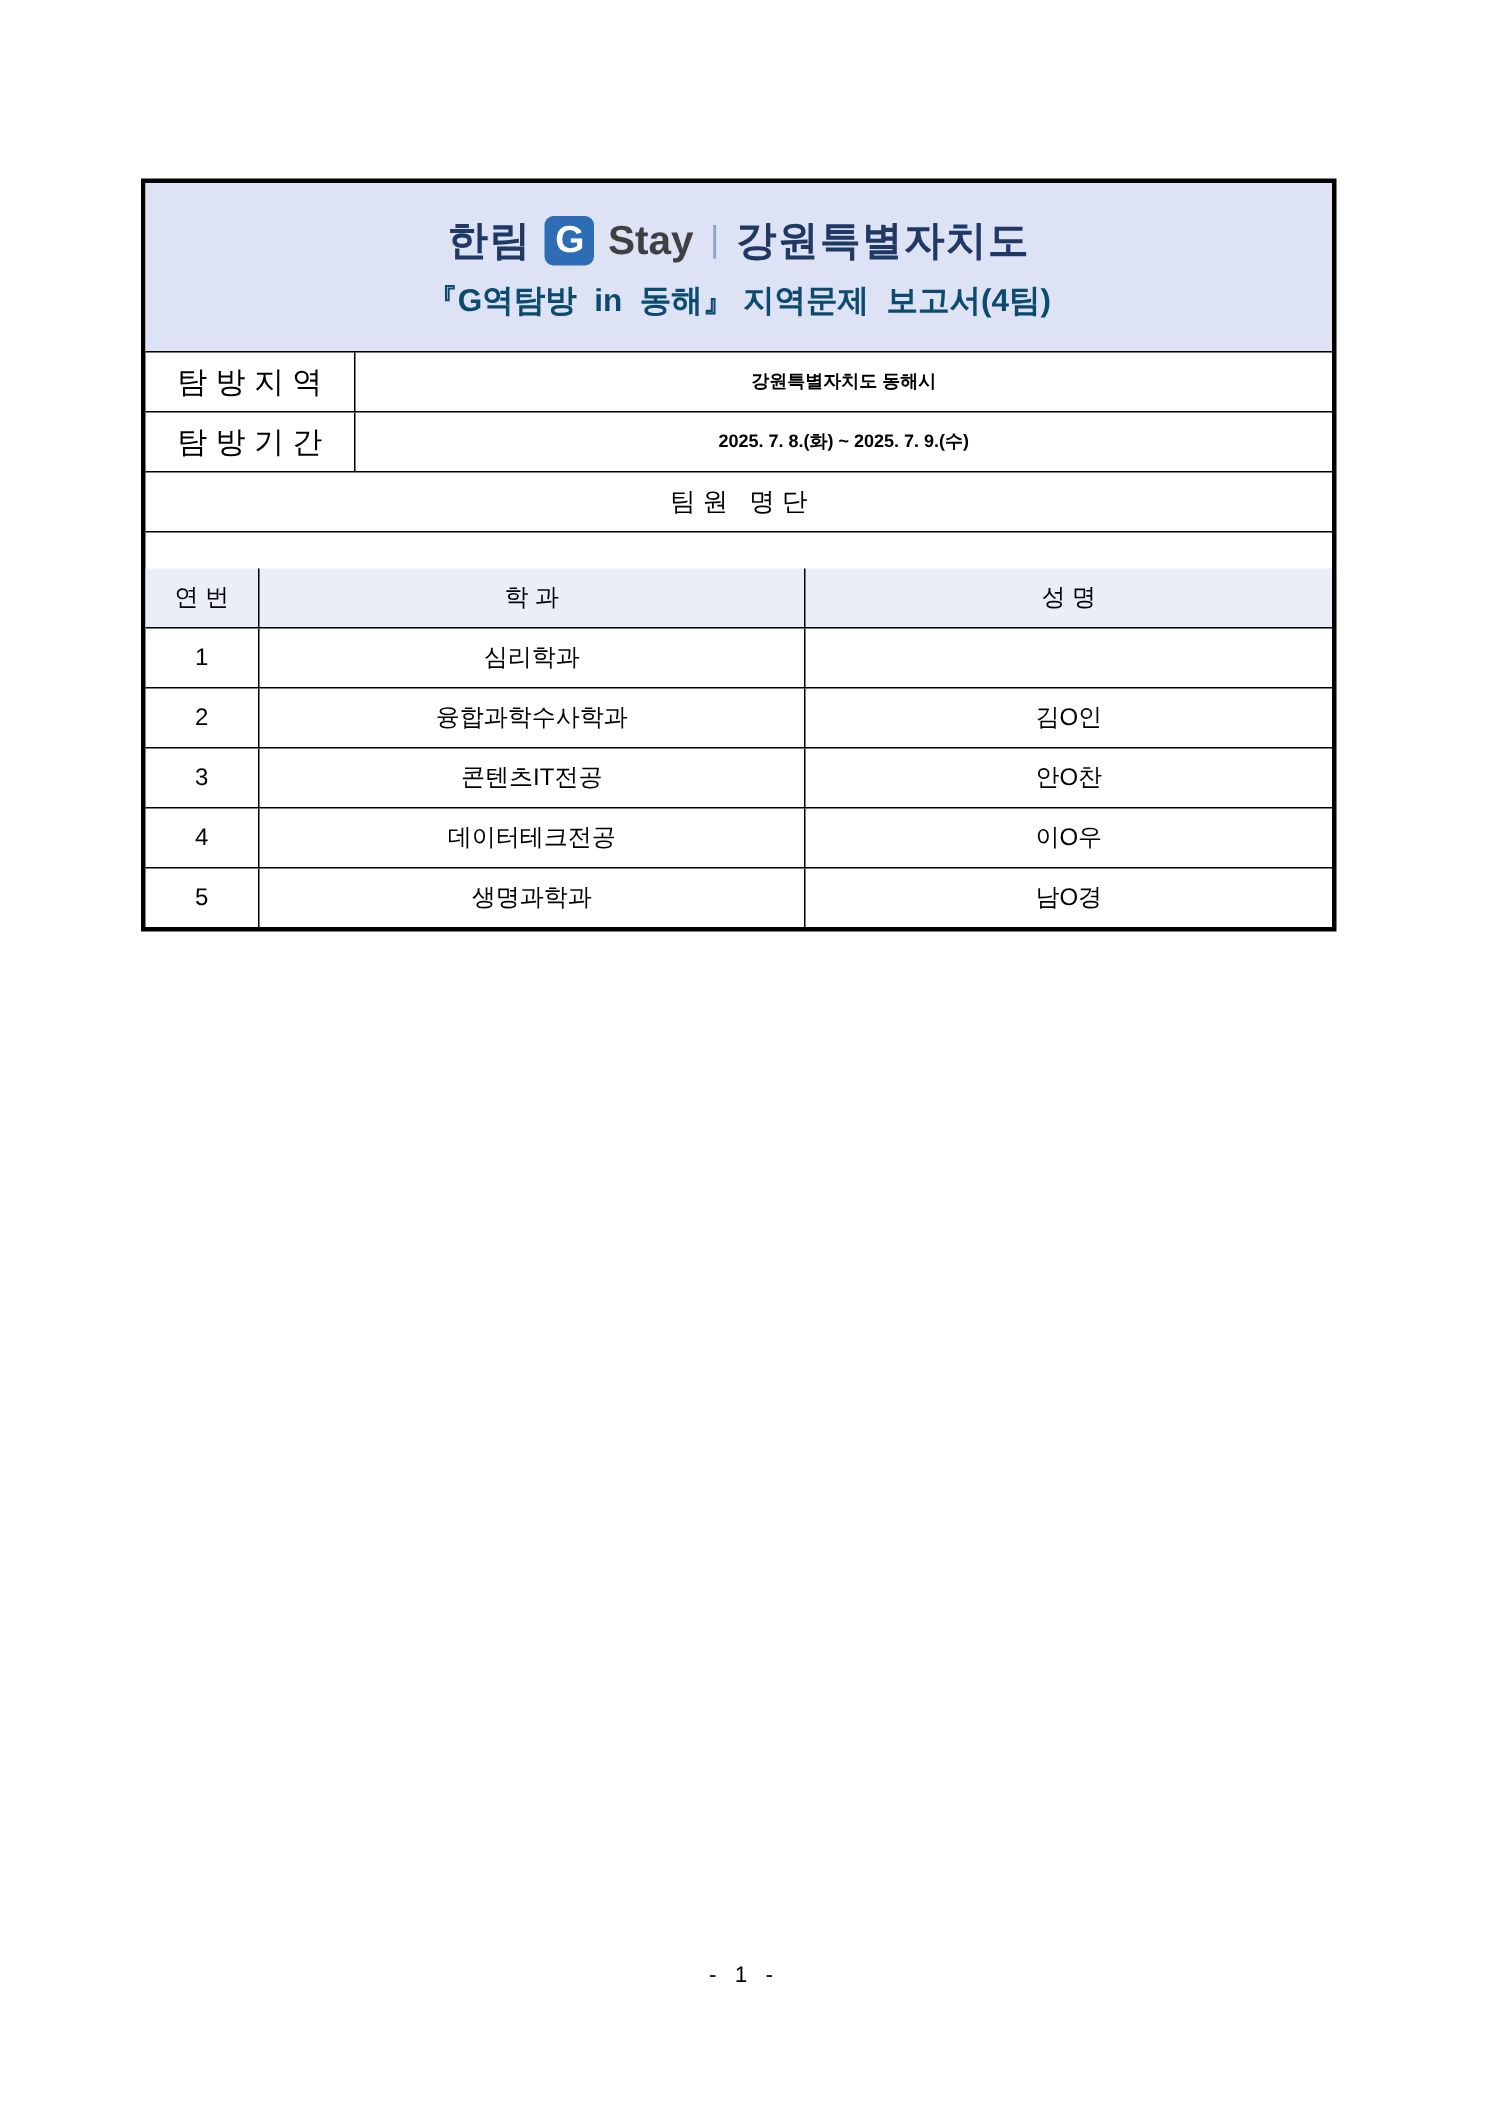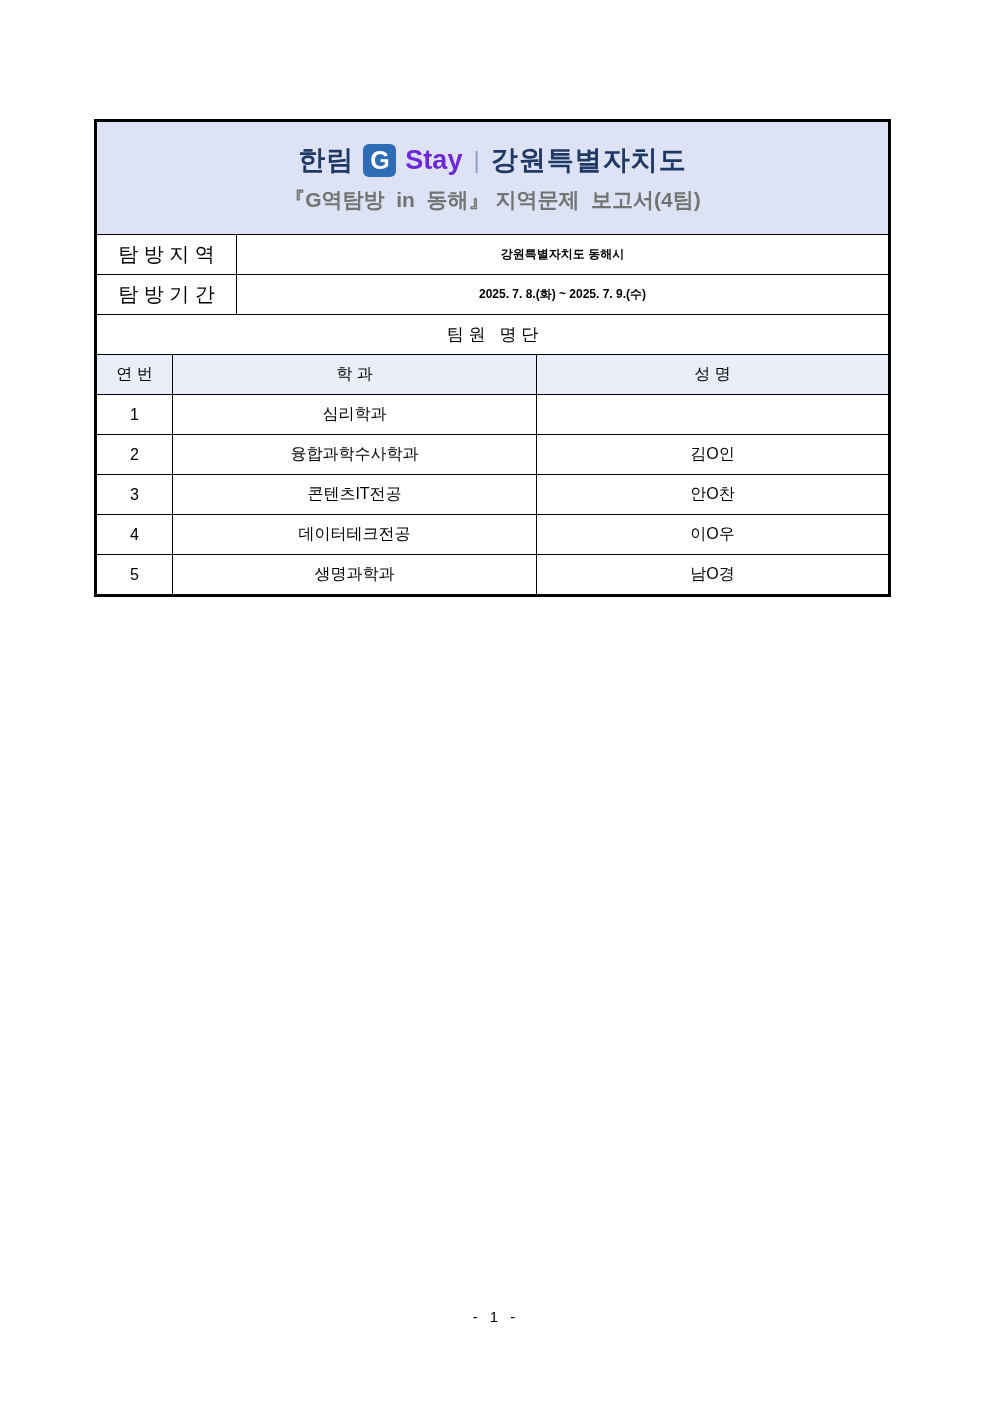--- a/index.html
+++ b/index.html
@@ -25,23 +25,23 @@
     display:flex;flex-direction:column;align-items:center;justify-content:center;
     gap:8px;
   }
   .logo-line{display:flex;align-items:center;gap:9px;}
   .logo-navy{font-size:27px;font-weight:bold;color:#1f3864;letter-spacing:1px;}
   .g-badge{
     width:33px;height:33px;border-radius:6px;background:#2e6db5;
     display:flex;align-items:center;justify-content:center;
     color:#fff;font-size:25px;font-weight:bold;
   }
-  .logo-stay{font-size:27px;font-weight:bold;color:#6d28d9;}
+  .logo-stay{font-size:27px;font-weight:bold;color:#404040;}
   .logo-sep{font-size:24px;color:#8fa3c8;font-weight:normal;margin:0 2px;}
-  .doc-title{font-size:21px;font-weight:bold;color:#737373;text-align:center;}
+  .doc-title{font-size:21px;font-weight:bold;color:#0c4a6e;text-align:center;}
   
   .irow{display:flex;border-bottom:1.5px solid #000;height:39px;}
   .irow .lbl{
     width:139px;border-right:1.5px solid #000;
     display:flex;align-items:center;justify-content:center;
     font-size:20px;
   }
   .irow .val{
     flex:1;display:flex;align-items:center;justify-content:center;
     font-size:12px;
@@ -49,21 +49,21 @@
   }
   
   .srow{
     height:39px;border-bottom:1.5px solid #000;
     display:flex;align-items:center;justify-content:center;
     font-size:17px;
   }
   
   .trow{display:flex;height:39px;border-bottom:1.5px solid #000;}
   .trow:last-child{border-bottom:none;}
-  .trow.thead{background:#e9eef9;}
+  .trow.thead{background:#e9eef9;margin-top:24px;}
   .trow .c-no{
     width:75px;border-right:1.5px solid #000;
     display:flex;align-items:center;justify-content:center;font-size:16px;
   }
   .trow .c-dept{
     width:363px;border-right:1.5px solid #000;
     display:flex;align-items:center;justify-content:center;font-size:16px;
   }
   .trow .c-name{
     flex:1;display:flex;align-items:center;justify-content:center;font-size:16px;

